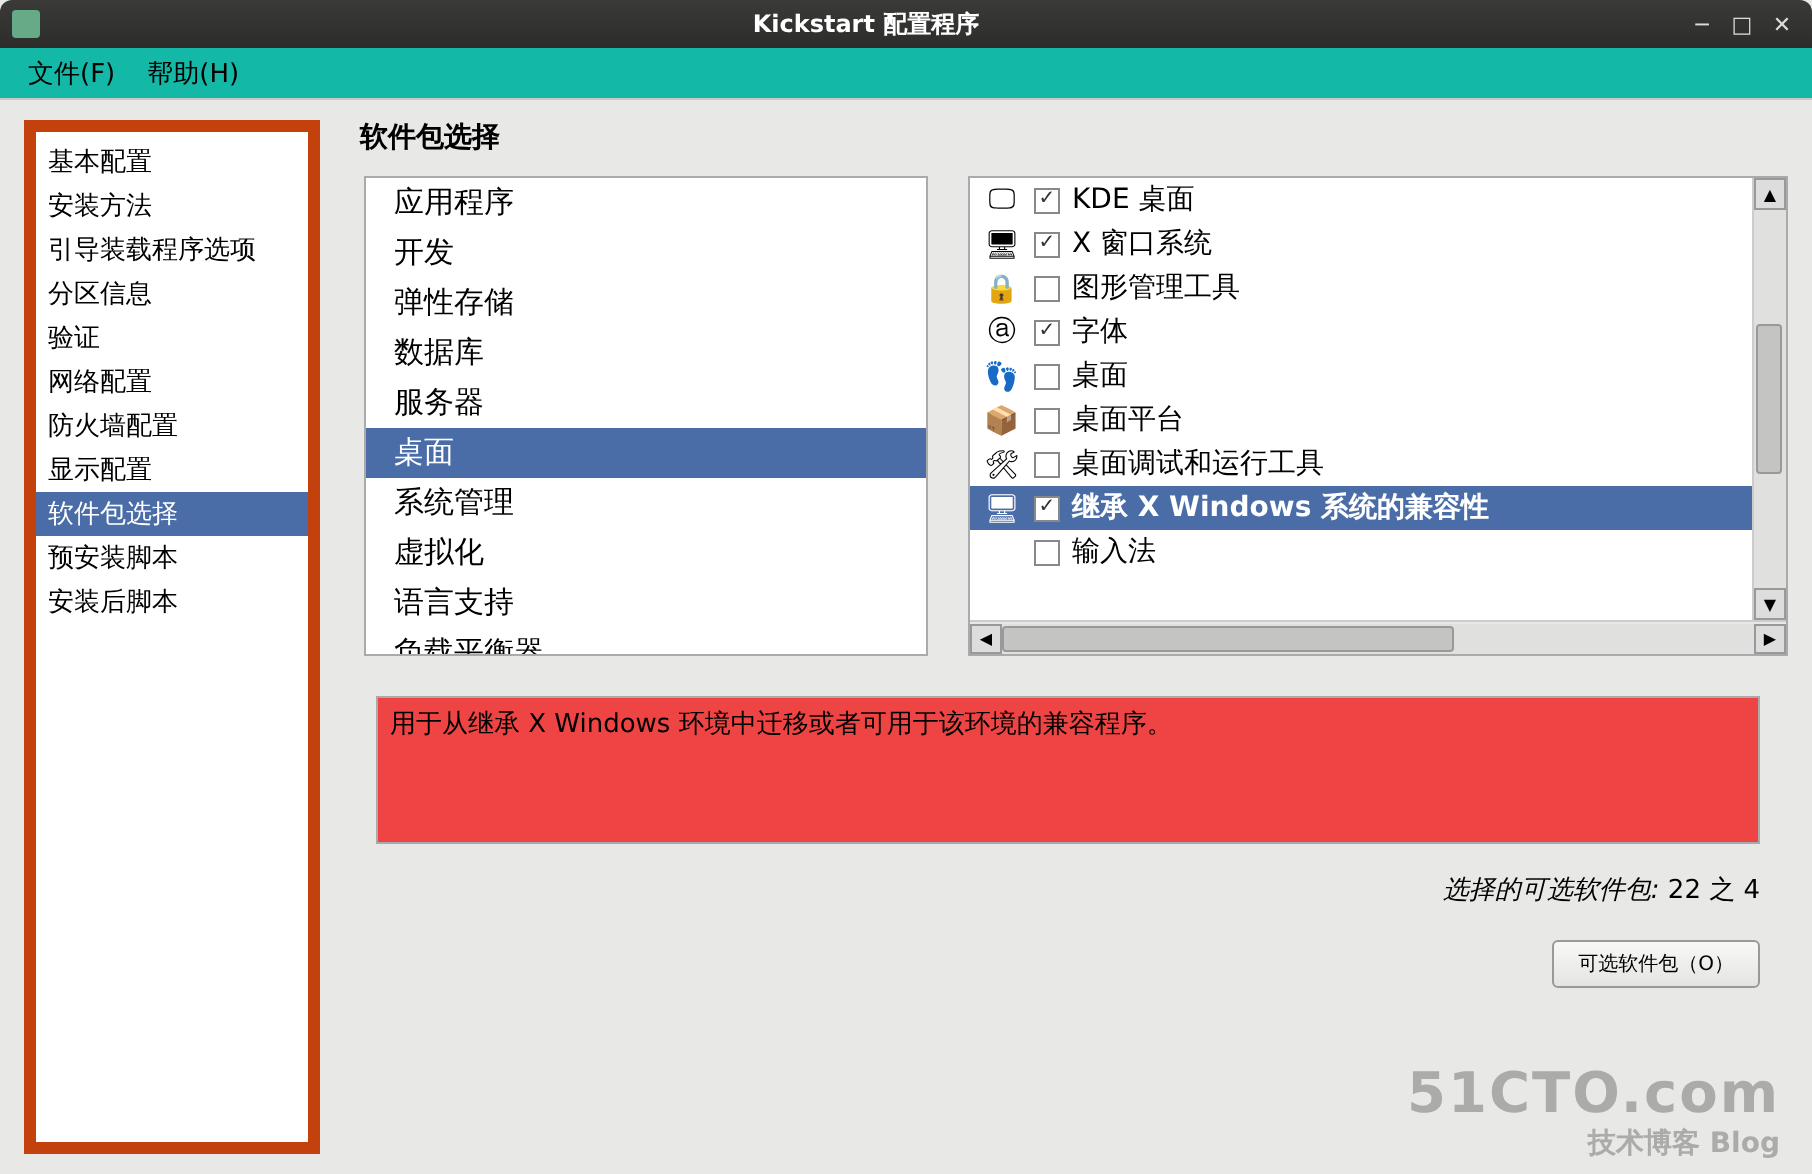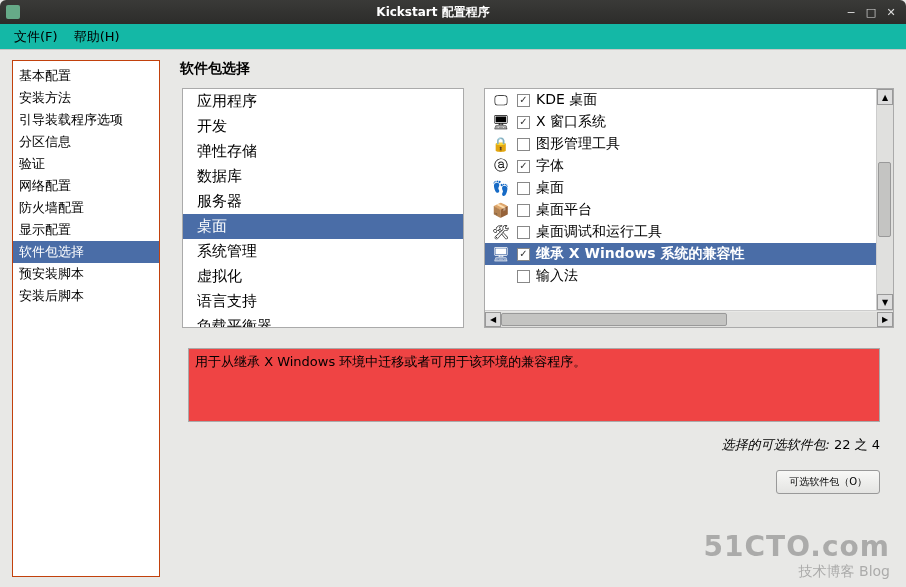--- a/index.html
+++ b/index.html
@@ -7,21 +7,21 @@
 
 .titlebar { height: 24px; background: linear-gradient(#3a3a38, #2c2c2a); color: #fff; display: flex; align-items: center; padding: 0 6px; font-size: 12px; border-radius: 6px 6px 0 0; }
 .titlebar .app-icon { width: 14px; height: 14px; background: #6a8; border-radius: 2px; margin-right: 6px; }
 .titlebar .title { flex: 1; text-align: center; font-weight: bold; }
 .titlebar .win-btn { width: 18px; height: 16px; display: inline-flex; align-items: center; justify-content: center; color: #ddd; margin-left: 2px; cursor: pointer; font-size: 11px; }
 
 .menubar { height: 26px; background: #14b8a6; border-bottom: 1px solid #c8c8c6; display: flex; align-items: center; padding: 0 6px; font-size: 13px; }
 .menubar .menu-item { padding: 3px 8px; cursor: pointer; }
 
 .content { display: flex; height: calc(100% - 50px); padding: 10px 12px; gap: 14px; }
-.sidebar { width: 148px; background: #fff; border: 1px solid #c2410c; padding: 4px 0; font-size: 13px; }
+.sidebar { width: 148px; background: #fff; border: 6px solid #c2410c; padding: 4px 0; font-size: 13px; }
 .sidebar-item { padding: 2px 6px; cursor: pointer; white-space: nowrap; }
 .sidebar-item.selected { background: #4a6da7; color: #fff; }
 
 .main { flex: 1; display: flex; flex-direction: column; }
 .section-title { font-weight: bold; font-size: 14px; margin-bottom: 10px; padding-left: 6px; }
 
 .panels { display: flex; gap: 20px; height: 240px; margin-left: 8px; }
 .category-panel { width: 282px; background: #fff; border: 1px solid #aaa; overflow: hidden; font-size: 15px; }
 .category-item { padding: 3px 14px; cursor: pointer; }
 .category-item.selected { background: #4a6da7; color: #fff; }
@@ -47,21 +47,21 @@
 .description-box { margin: 20px 14px 10px 14px; height: 74px; background: #ef4444; border: 1px solid #aaa; padding: 4px 6px; font-size: 13px; }
 
 .bottom-row { margin: 4px 14px; text-align: right; font-size: 13px; font-style: italic; }
 .bottom-row .count { font-style: normal; }
 
 .button-row { margin: 12px 14px; text-align: right; }
 .opt-button { padding: 4px 12px; background: linear-gradient(#f8f8f6, #e4e4e2); border: 1px solid #999; border-radius: 3px; font-size: 10px; cursor: pointer; text-align: right; }
 
 .watermark { position: absolute; right: 16px; bottom: 6px; color: rgba(120,120,120,0.55); font-family: Arial; text-align: right; pointer-events: none; }
 .watermark .big { font-size: 28px; font-weight: bold; letter-spacing: 1px; }
-.watermark .small { font-size: 14px; }
+.watermark .small { font-size: 14px; font-weight: bold; }
 </style>
 </head>
 <body>
 
 <div class="titlebar">
   <span class="app-icon"></span>
   <span class="title">Kickstart 配置程序</span>
   <span class="win-btn">─</span>
   <span class="win-btn">□</span>
   <span class="win-btn">✕</span>

